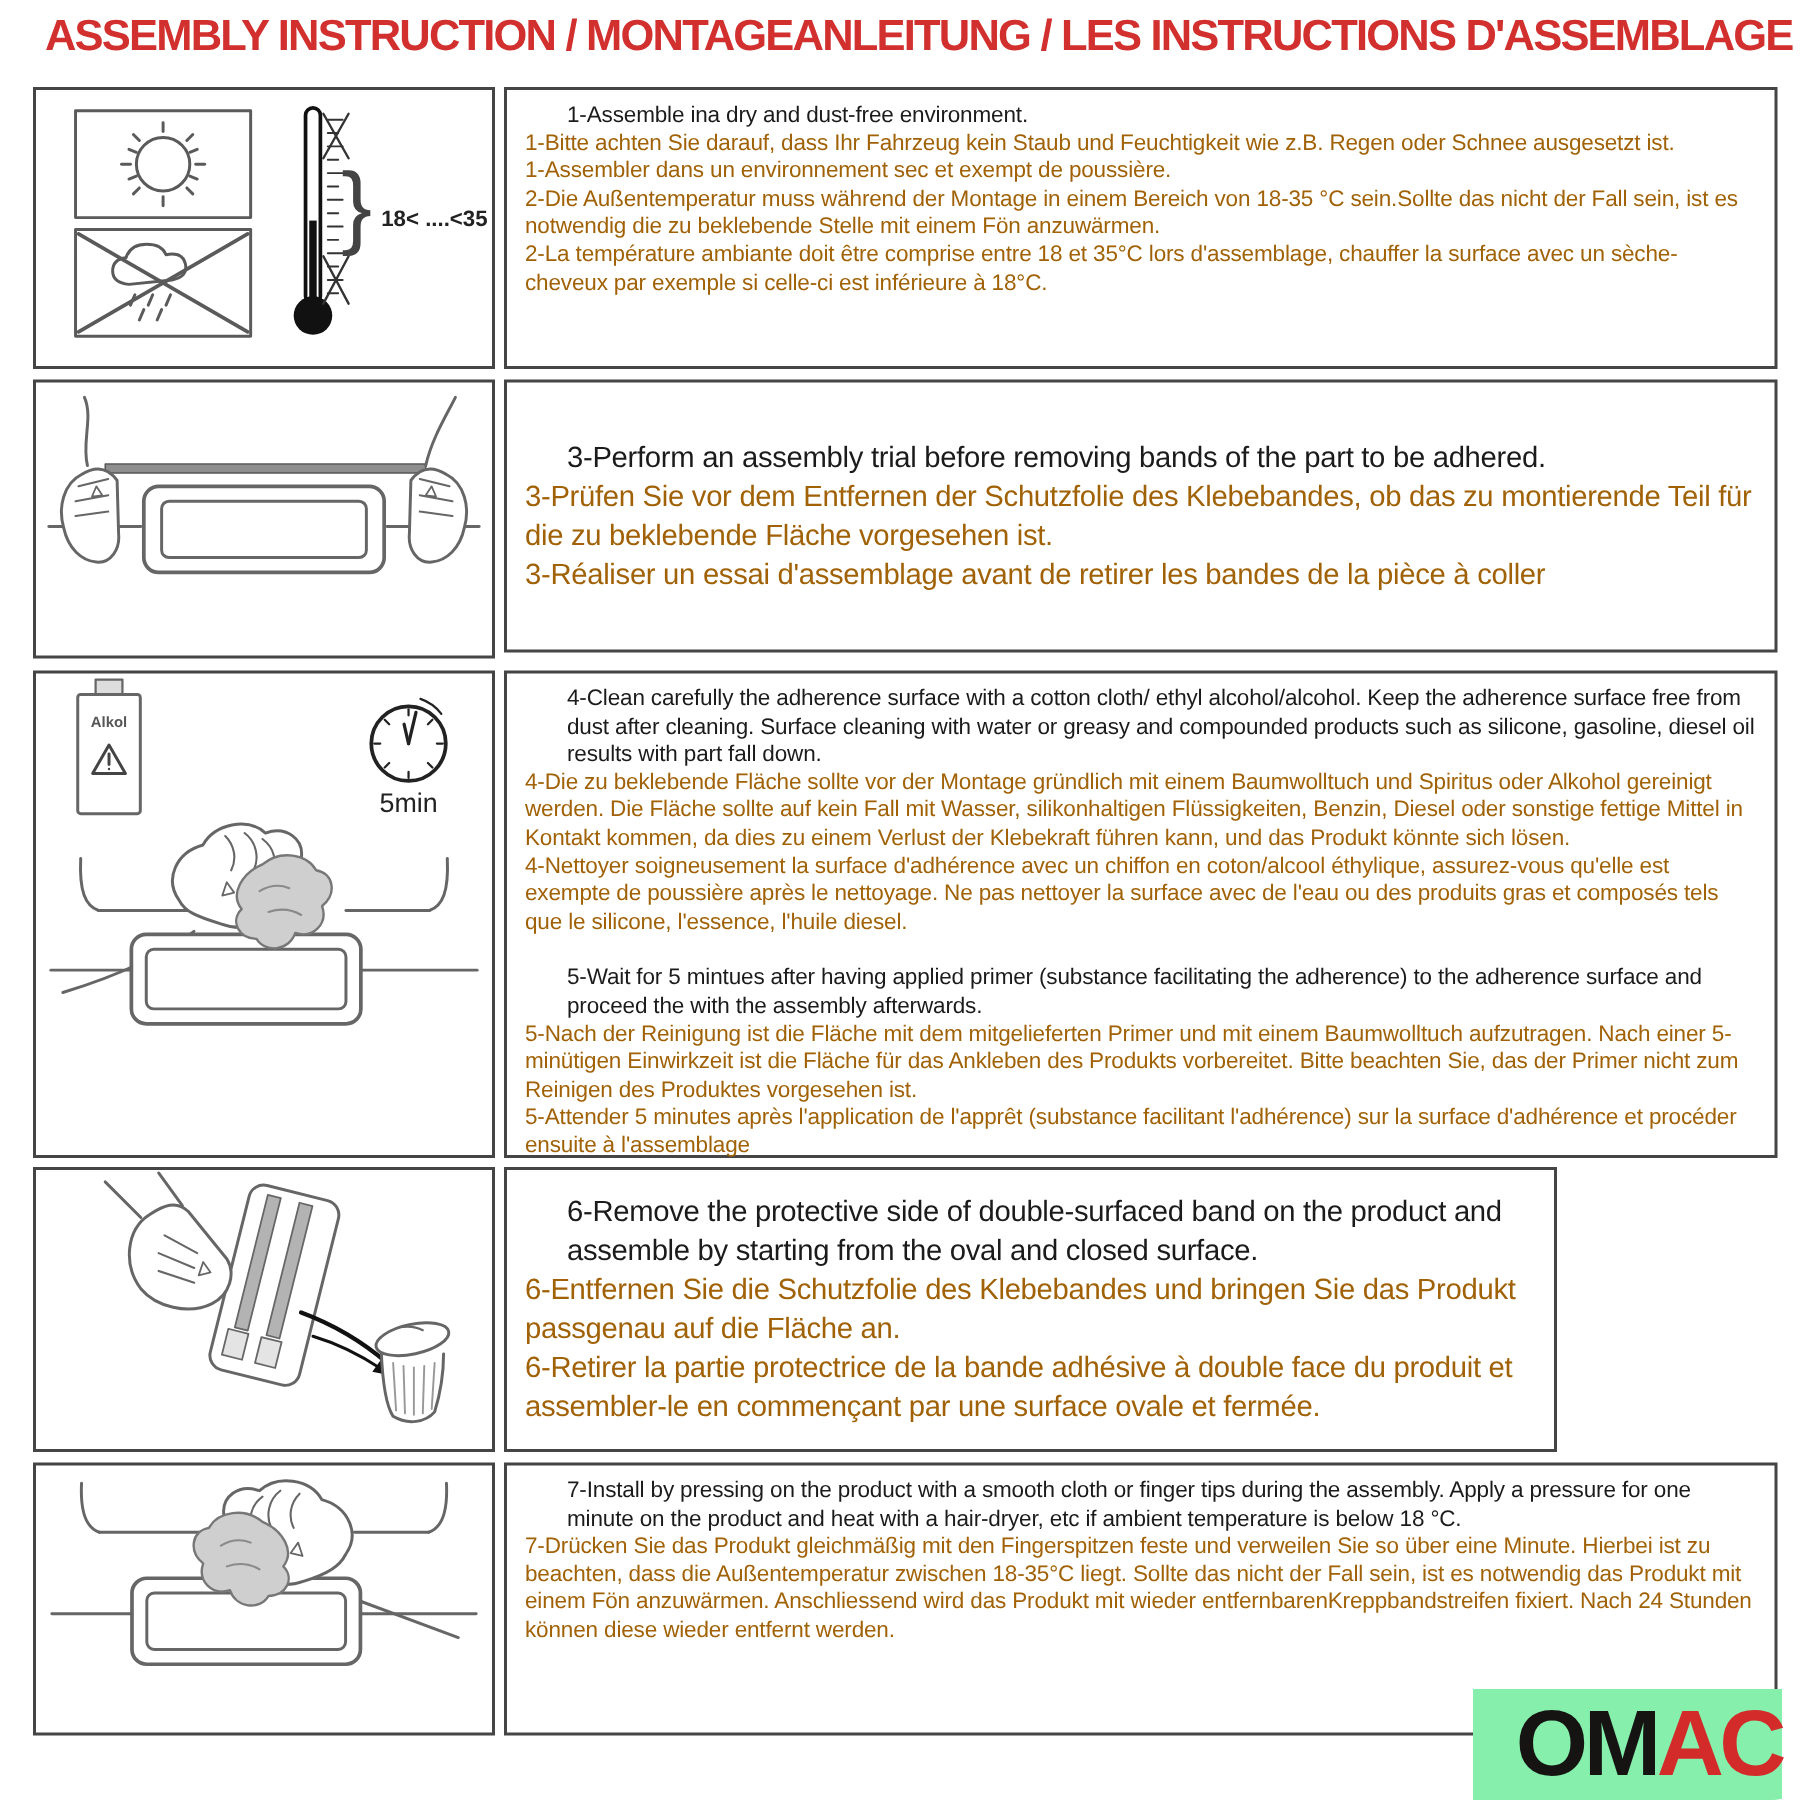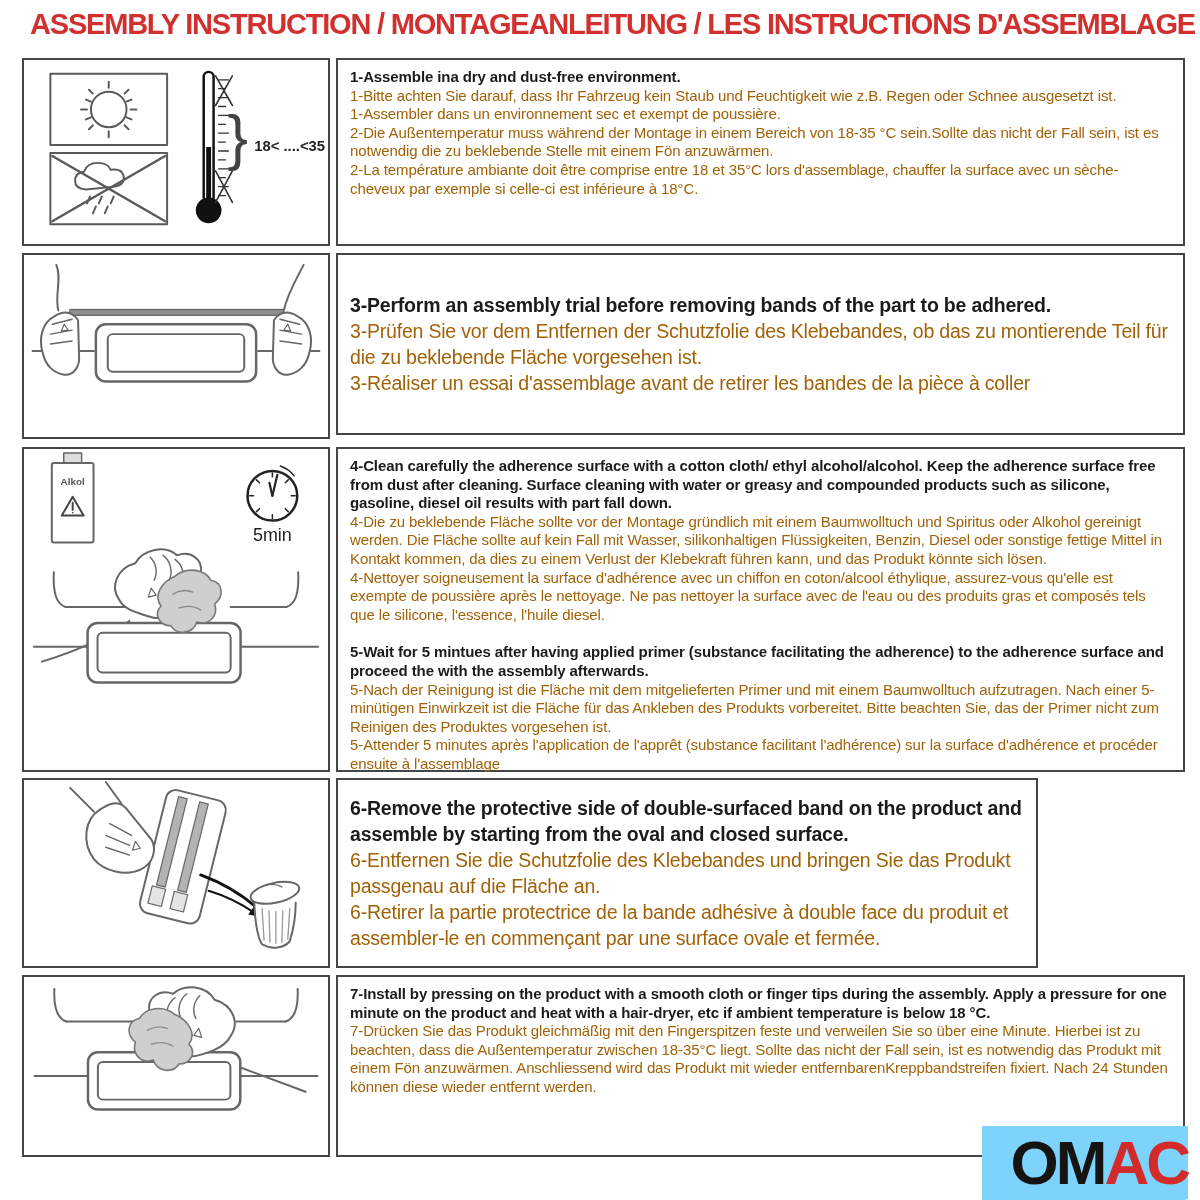--- a/index.html
+++ b/index.html
@@ -4,28 +4,28 @@
 <style>
   html,body{margin:0;padding:0;background:#ffffff;}
   #page{position:relative;width:1200px;height:1200px;background:#ffffff;
         font-family:"Liberation Sans",sans-serif;overflow:hidden;border-radius:18px;}
   .title{position:absolute;left:30px;top:8px;width:1150px;
          font-size:29px;font-weight:700;letter-spacing:-1.2px;
          color:#d2302e;white-space:nowrap;}
   .box{position:absolute;border:2px solid #454545;background:#fff;box-sizing:border-box;}
   .txt{padding:8px 12px;}
   .txt p{margin:0;font-size:15px;line-height:18.6px;color:#a16207;letter-spacing:-0.1px;}
-  .txt p.b{font-weight:700;color:#1b1b1b;}
+  .txt p.b{font-weight:400;color:#1b1b1b;margin-left:28px;}
   .txt p.mt{margin-top:19px;}
   .big{display:flex;flex-direction:column;justify-content:center;height:100%;}
   .big p{font-size:19.5px;line-height:26px;letter-spacing:-0.2px;}
   .illu{display:block;width:100%;height:100%;}
   svg{stroke-linecap:round;stroke-linejoin:round;}
   .logo{position:absolute;left:982px;top:1126px;width:206px;height:74px;
-        background:#7dd3fc;display:flex;align-items:center;justify-content:flex-end;
+        background:#86efac;display:flex;align-items:center;justify-content:flex-end;
         font-weight:700;font-size:62px;letter-spacing:-3px;line-height:1;}
   .logo .lb{color:#161412;}
   .logo .lr{color:#d22b2a;}
 </style>
 </head>
 <body>
 
 <div id="page">
 
   <div class="title">ASSEMBLY INSTRUCTION / MONTAGEANLEITUNG / LES INSTRUCTIONS D'ASSEMBLAGE</div>

